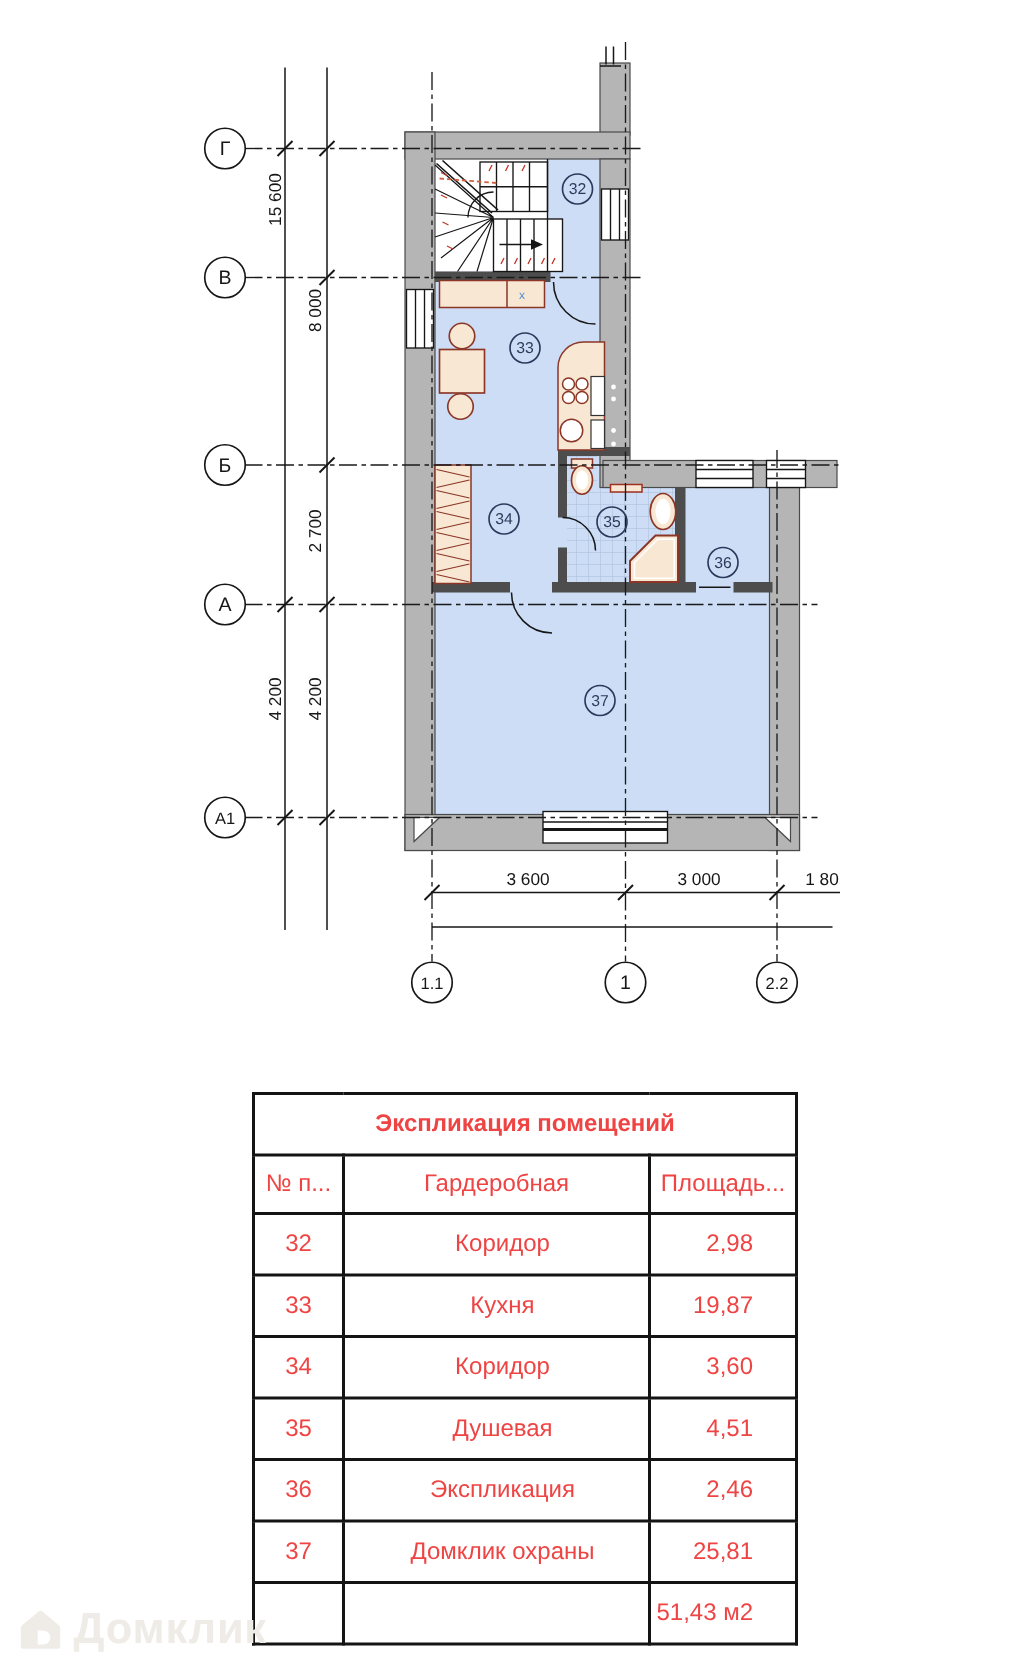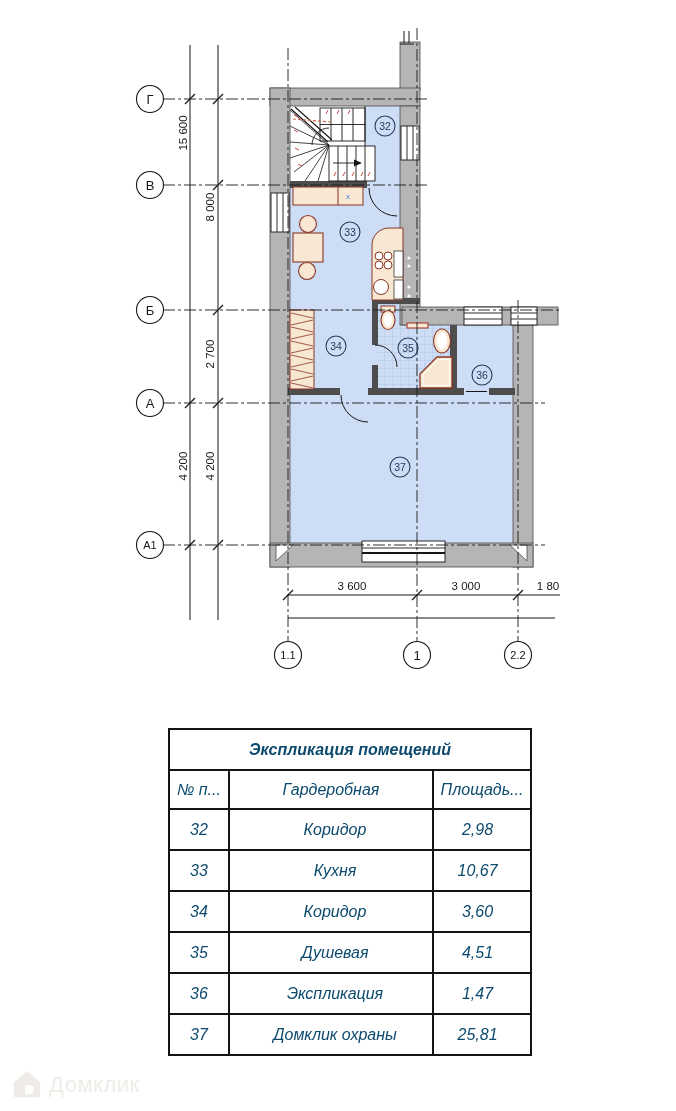--- a/index.html
+++ b/index.html
@@ -1,33 +1,33 @@
 <!DOCTYPE html>
 <html><head>
 <meta charset="utf-8">
 <style>
   html,body{margin:0;padding:0;background:#fff;}
   #page{position:relative;width:676px;height:1111px;background:#fff;overflow:hidden;
         font-family:"Liberation Sans",sans-serif;}
   #plan{position:absolute;left:0;top:0;}
   
   #expl{position:absolute;left:168px;top:728px;width:362px;border-collapse:collapse;
-        table-layout:fixed;color:#0c4a6e;font-style:italic;}
+        table-layout:fixed;color:#ef4444;}
   #expl td{border:2px solid #141414;font-size:16px;vertical-align:middle;overflow:hidden;
            white-space:nowrap;}
   #expl tr.t-title td{height:37px;text-align:center;font-weight:bold;font-size:16px;}
   #expl tr.t-head td{height:35px;text-align:center;font-size:16px;}
   #expl tr.t-row td{height:37px;}
   .c-num{text-align:center;}
   .c-name{padding-left:9px;text-align:center;}
-  .c-area{padding-right:10px;text-align:center;}
+  .c-area{padding-right:28px;text-align:right;}
   
   #wm{position:absolute;left:12px;top:1070px;display:flex;align-items:center;gap:7px;
       color:#efece7;}
-  #wm .wm-text{font-size:22px;font-weight:normal;letter-spacing:.5px;}
+  #wm .wm-text{font-size:29px;font-weight:bold;letter-spacing:.5px;}
   
   .dimtxt{font:11.5px "Liberation Sans",sans-serif;fill:#161616;}
   .axtxt{font:13px "Liberation Sans",sans-serif;fill:#161616;}
   .axtxts{font:11px "Liberation Sans",sans-serif;fill:#161616;}
   .roomtxt{font:10.5px "Liberation Sans",sans-serif;fill:#2b3a5c;}
   .marktxt{font:8px "Liberation Sans",sans-serif;fill:#4a90d9;}
 </style>
 </head>
 <body>
 
@@ -269,41 +269,46 @@
     <td>Площадь...</td>
   </tr>
   <tr class="t-row">
     <td class="c-num">32</td>
     <td class="c-name">Коридор</td>
     <td class="c-area">2,98</td>
   </tr>
   <tr class="t-row">
     <td class="c-num">33</td>
     <td class="c-name">Кухня</td>
-    <td class="c-area">10,67</td>
+    <td class="c-area">19,87</td>
   </tr>
   <tr class="t-row">
     <td class="c-num">34</td>
     <td class="c-name">Коридор</td>
     <td class="c-area">3,60</td>
   </tr>
   <tr class="t-row">
     <td class="c-num">35</td>
     <td class="c-name">Душевая</td>
     <td class="c-area">4,51</td>
   </tr>
   <tr class="t-row">
     <td class="c-num">36</td>
     <td class="c-name">Экспликация</td>
-    <td class="c-area">1,47</td>
+    <td class="c-area">2,46</td>
   </tr>
   <tr class="t-row">
     <td class="c-num">37</td>
     <td class="c-name">Домклик охраны</td>
     <td class="c-area">25,81</td>
+  </tr>
+  <tr class="t-row">
+    <td class="c-num"></td>
+    <td class="c-name"></td>
+    <td class="c-area">51,43 м2</td>
   </tr>
 </tbody>
     </table>
 
 <div id="wm">
   <svg width="30" height="30" viewBox="0 0 32 32">
     <path d="M16 4 L28 14 V27 H4 V14 Z" fill="#efece7" stroke="#efece7" stroke-width="4" stroke-linejoin="round"></path>
     <path d="M14 26 V16 h4 a5 5 0 0 1 0 10 Z" fill="#ffffff"></path>
   </svg>
   <span class="wm-text">Домклик</span>

